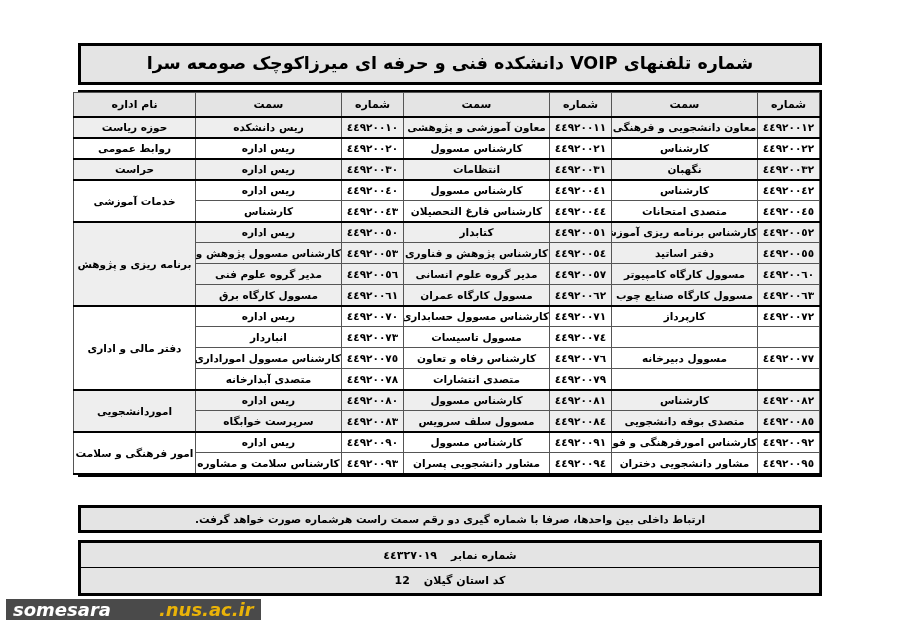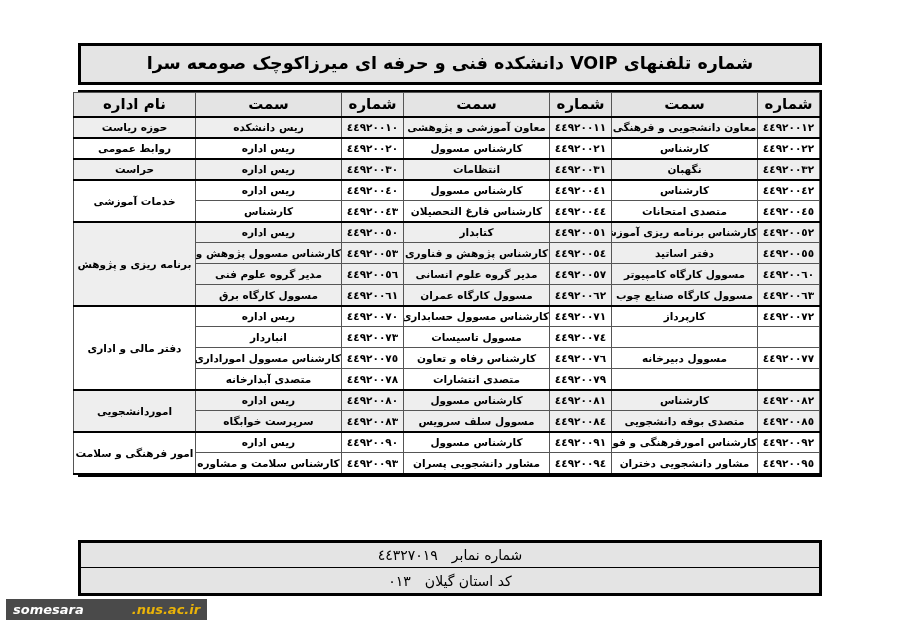--- a/index.html
+++ b/index.html
@@ -77,21 +77,21 @@
   
   col.c-dept { width: 122px; }
   col.c-post { width: 146px; }
   col.c-num  { width: 62px; }
 
   
   tr.head-row td {
     background: #e4e4e4;
     height: 24px;
     border-bottom: 2.5px solid #000;
-    font-size: 15px;
+    font-size: 11px;
   }
 
   
   .band-gray td { background: #eeeeee; }
   .band-white td { background: #ffffff; }
 
   
   tr.sec-end td { border-bottom: 2.5px solid #000000; }
 
   
@@ -135,43 +135,43 @@
   .fax-box .fax-row {
     height: 25px;
     display: flex;
     align-items: center;
     justify-content: center;
     box-sizing: border-box;
     direction: rtl;
   }
   .fax-box .fax-row.divider { border-bottom: 1.5px solid #000; }
   .fax-box .fax-row span {
-    font-size: 14px;
-    font-weight: normal;
+    font-size: 11px;
+    font-weight: bold;
     color: #000;
     white-space: nowrap;
   }
   .fax-label { margin-left: 14px; }
 
   
   .watermark {
     position: absolute;
     left: 6px;
     top: 599px;
     height: 21px;
     background: #4a4a4a;
     display: flex;
     align-items: center;
     padding: 0 7px;
     box-sizing: border-box;
     direction: ltr;
   }
   .watermark span {
     font-family: "DejaVu Sans", "Liberation Sans", sans-serif;
-    font-size: 13px;
+    font-size: 18px;
     font-weight: bold;
     font-style: italic;
     line-height: 1;
   }
   .wm-white { color: #ffffff; }
   .wm-orange { color: #eab308; padding-left: 48px; }
 </style>
 </head>
 <body>
 
@@ -343,29 +343,32 @@
             <td>مشاور دانشجویی دختران</td>
             <td class="num-cell grp-edge">٤٤٩٢٠٠٩٤</td>
             <td>مشاور دانشجویی پسران</td>
             <td class="num-cell grp-edge">٤٤٩٢٠٠٩٣</td>
             <td>کارشناس سلامت و مشاوره</td>
           </tr>
         </tbody>
     </table>
   </div>
 
+  <div class="note-box">
+    <div class="note-text">ارتباط داخلی بین واحدها، صرفا با شماره گیری  دو رقم  سمت راست هرشماره  صورت خواهد گرفت.</div>
+  </div>
 
   <div class="fax-box">
     <div class="fax-row divider">
       <span class="fax-label">شماره نمابر</span>
       <span>٤٤٣٢٧٠١٩</span>
     </div>
     <div class="fax-row">
       <span class="fax-label">کد استان گیلان</span>
-      <span>٠١٣</span>
+      <span>12</span>
     </div>
   </div>
 
   <div class="watermark">
     <span class="wm-white">somes</span>
       <span class="wm-white">ara</span>
       <span class="wm-orange">.nus.ac.ir</span>
   </div>
 
 </div>

